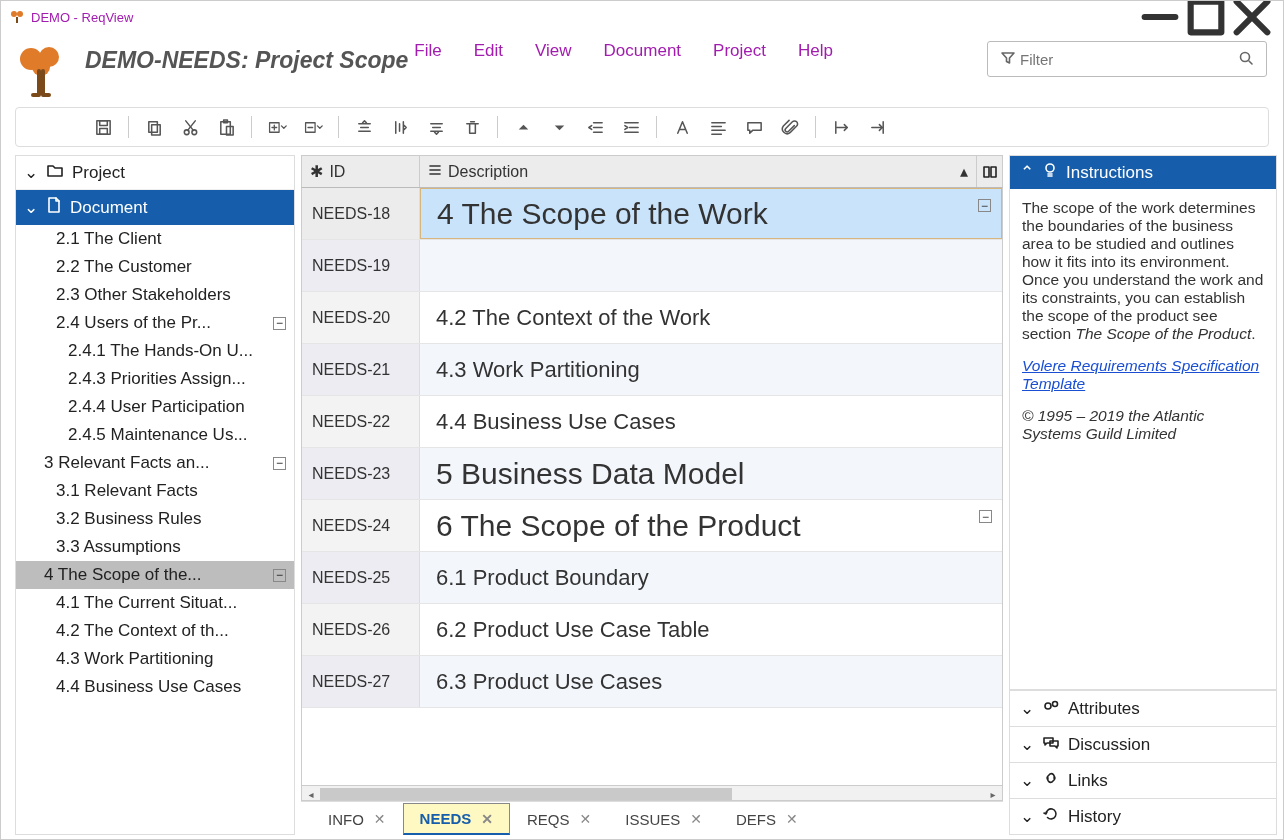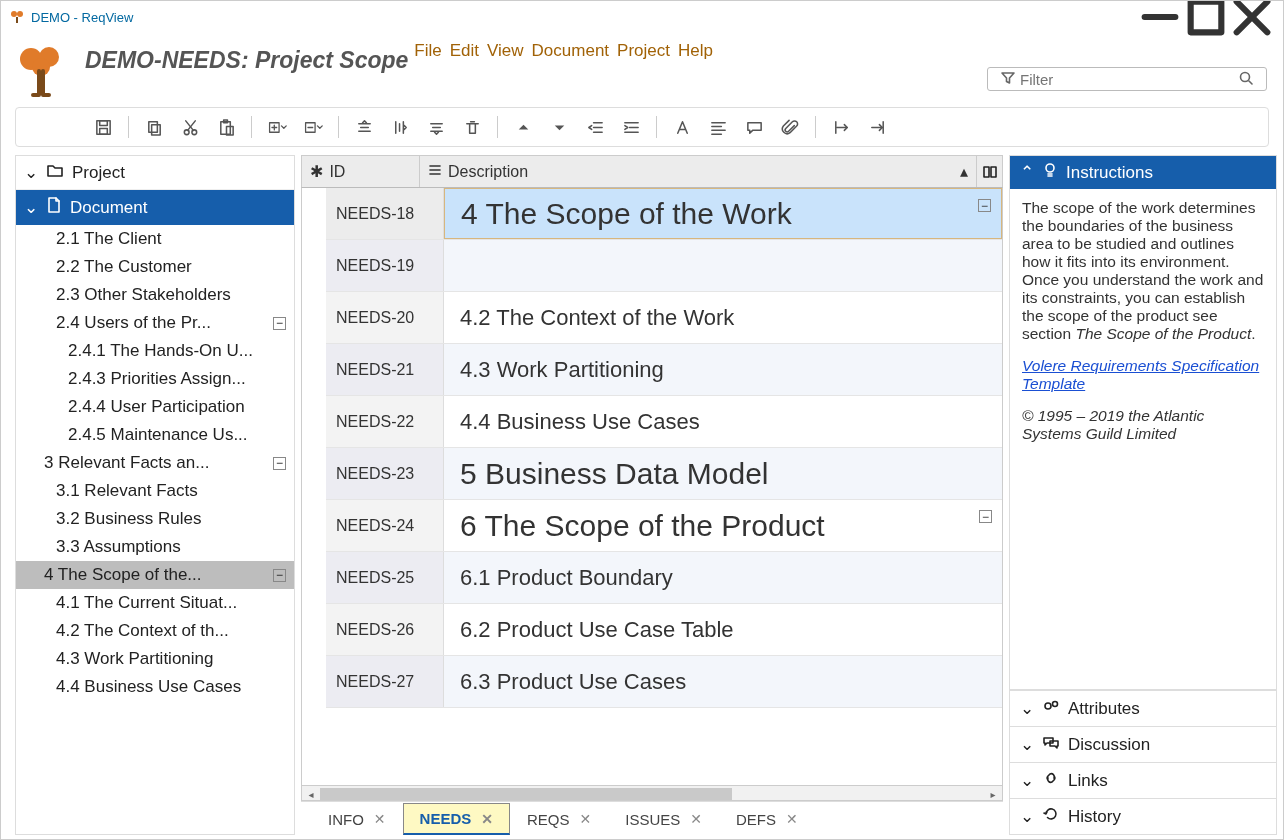--- a/index.html
+++ b/index.html
@@ -1,32 +1,32 @@
 <!DOCTYPE html>
 <html><head>
 <meta charset="utf-8">
 <style>
   * { box-sizing: border-box; margin: 0; padding: 0; }
   html, body { height: 100%; font-family: "Segoe UI", sans-serif; font-size: 15px; color: #222; background: #fff; }
   body { display: flex; flex-direction: column; width: 1284px; height: 840px; overflow: hidden; border: 1px solid #ccc; }
 
   
-  .titlebar { display:flex; align-items:center; height:32px; padding:8px 8px; font-size:13px; color:#0369a1; }
+  .titlebar { display:flex; align-items:center; height:32px; padding:8px 8px; font-size:13px; color:#a21caf; }
   .titlebar .logo { width:16px; height:16px; margin-right:6px; }
   .titlebar .spacer { flex:1; }
   .winbtn { width:46px; height:30px; display:flex; align-items:center; justify-content:center; color:#333; }
 
   
   .appheader { display:flex; align-items:flex-start; padding:8px 16px 0 10px; gap:14px; }
   .applogo { width:60px; height:60px; display:flex; align-items:center; justify-content:center; }
   .headermid { flex:1; display:flex; flex-direction:row; gap:6px; }
   .doctitle { font-size:23px; font-weight:700; font-style:italic; color:#555; padding-top:6px;}
-  .menubar { display:flex; gap:8px; font-size:17px; color:#a16207; padding-bottom:6px;}
+  .menubar { display:flex; gap:32px; font-size:17px; color:#a21caf; padding-bottom:6px;}
   .menuitem {}
-  .filterwrap { display:flex; align-items:center; border:1px solid #bbb; border-radius:3px; padding:4px 8px; margin-top:26px; height:24px; width:280px; }
+  .filterwrap { display:flex; align-items:center; border:1px solid #bbb; border-radius:3px; padding:4px 8px; height:36px; width:280px; }
   .filterwrap input { border:none; outline:none; flex:1; font-size:15px; color:#666; }
   .filterwrap .icn { color:#666; margin:0 4px; }
 
   
   .toolbar { display:flex; align-items:center; height:40px; border:1px solid #ddd; border-radius:4px; margin:6px 14px 8px 14px; padding:0 70px; gap:2px; }
   .tbtn { width:34px; height:30px; display:flex; align-items:center; justify-content:center; color:#555; }
   .tbtn svg { width:19px; height:19px; }
   .tsep { width:1px; height:22px; background:#ccc; margin:0 6px; }
 
   
@@ -46,21 +46,21 @@
   .collap { font-size:12px; border:1px solid #888; width:13px; height:13px; display:inline-flex; align-items:center; justify-content:center;}
 
   
   .centerwrap { display:flex; flex-direction:column; overflow:hidden; }
   .tblhead { display:flex; background:#ececec; border:1px solid #ccc; border-bottom:1px solid #bbb; }
   .th { padding:6px 8px; display:flex; align-items:center; gap:6px; color:#333; font-size:16px; }
   .th.id { width:118px; border-right:1px solid #ccc;}
   .th.desc { flex:1; position:relative;}
   .th.desc .sort { margin-left:auto; }
   .colbtn { width:26px; display:flex; align-items:center; justify-content:center; border-left:1px solid #ccc;}
-  .tblbody { flex:1; overflow:auto; border-left:1px solid #ccc; border-right:1px solid #ccc;padding-left:24px;}
+  .tblbody { flex:1; overflow:auto; border-left:1px solid #ccc; border-right:1px solid #ccc;}
   .row { display:flex; min-height:52px; align-items:stretch; border-bottom:1px solid #e5e5e5;}
   .row:nth-child(odd) { background:#fff; }
   .row:nth-child(even) { background:#f3f6fb; }
   .row.selected .cell.id{ background:#ececec; }
   .row.selected .cell.desc { background:#c9e3fb; border:1px solid #d7b67e; }
   .cell { display:flex; align-items:center; padding:6px 10px; }
   .cell.id { width:118px; border-right:1px solid #ddd; color:#333; font-size:16px; background:#f3f3f3;}
   .row:nth-child(even) .cell.id { background:#ececf2; }
   .cell.desc { flex:1; font-size:22px; color:#333; padding-left:16px; position:relative;}
   .cell.desc.h1 { font-size:30px; }

